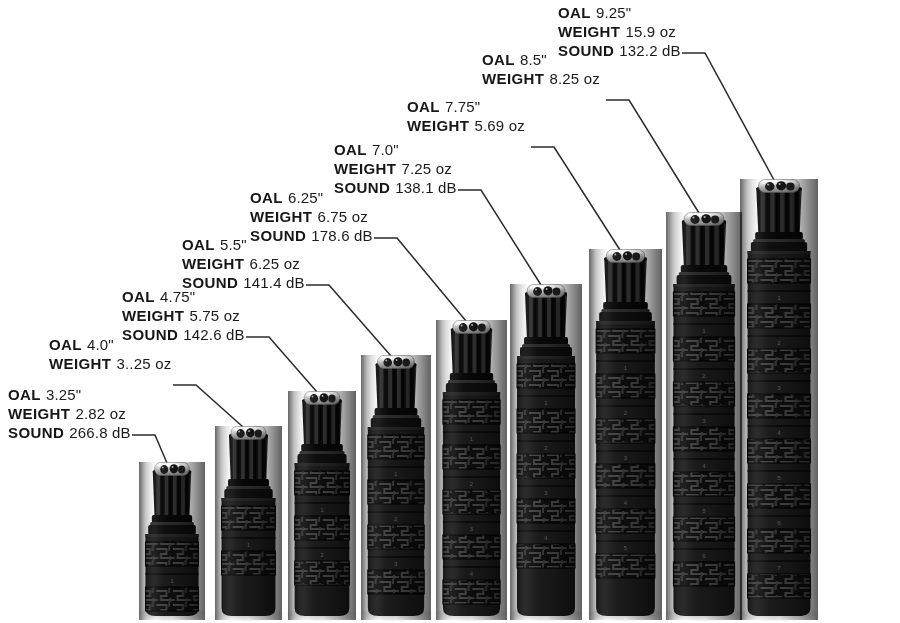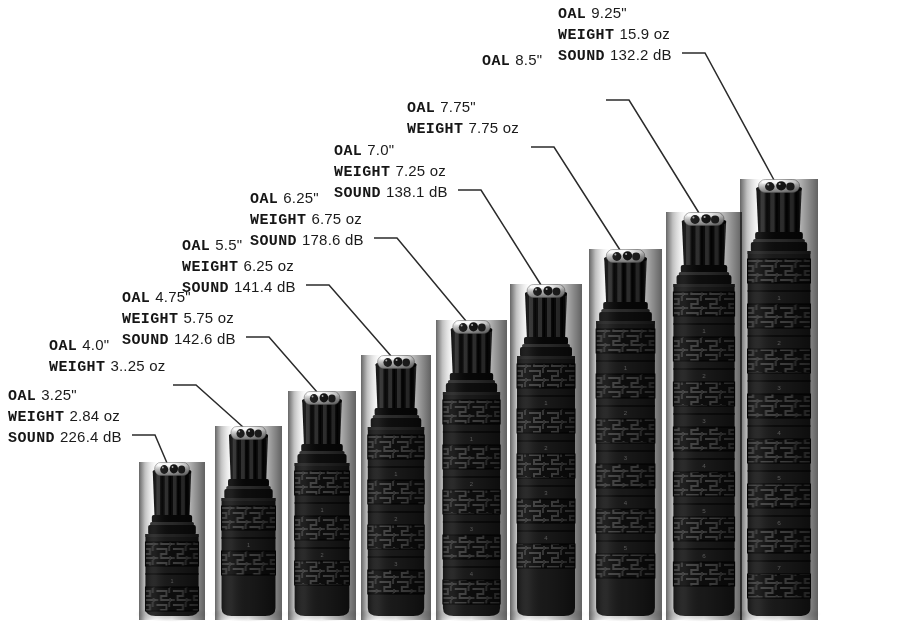--- a/index.html
+++ b/index.html
@@ -6,21 +6,21 @@
   .stage{
     position:relative;width:900px;height:623px;background:#ffffff;overflow:hidden;
     font-family:"Liberation Sans", sans-serif;
   }
   .connector-layer{position:absolute;left:0;top:0;width:900px;height:623px;}
   .connector-layer polyline{fill:none;stroke:#2b2b2b;stroke-width:1.5;}
   .lbl{
     position:absolute;font-size:15px;line-height:19px;color:#1b1b1b;
     white-space:nowrap;letter-spacing:.2px;
   }
-  .lbl b{font-weight:700;margin-right:5px;letter-spacing:.4px;color:#161616;font-family:Liberation Mono, monospace;}
+  .lbl b{font-weight:700;margin-right:5px;letter-spacing:.4px;color:#161616;}
   .supp{position:absolute;}
   .shadow{
     position:absolute;height:16px;
     background:radial-gradient(ellipse at center, rgba(0,0,0,.26) 0%, rgba(0,0,0,.12) 40%, rgba(0,0,0,0) 68%);
   }
 </style>
 </head>
 <body>
 
 <div class="stage">
@@ -602,22 +602,22 @@
             <rect x="7" y="381" width="58" height="2" fill="#0a0a0a" opacity=".9"></rect>
             <text x="36" y="391" font-size="6" fill="#5a5a5a" text-anchor="middle" font-family="Liberation Sans, sans-serif">7</text>
             <rect x="7" y="395" width="58" height="24" fill="url(#mz8)" stroke="#000" stroke-width="1"></rect>
       <rect x="0" y="0" width="72" height="441" fill="url(#cyl8)"></rect>
     </g>
   </svg></div>
     </div>
   <div id="labels">
       <div class="lbl" style="left: 8px; top: 385px;">
         <div><b>OAL</b><span>3.25"</span></div>
-        <div><b>WEIGHT</b><span>2.84 oz</span></div>
-        <div><b>SOUND</b><span>226.4 dB</span></div>
+        <div><b>WEIGHT</b><span>2.82 oz</span></div>
+        <div><b>SOUND</b><span>266.8 dB</span></div>
       </div>
       <div class="lbl" style="left: 49px; top: 335px;">
         <div><b>OAL</b><span>4.0"</span></div>
         <div><b>WEIGHT</b><span>3..25 oz</span></div>
       </div>
       <div class="lbl" style="left: 122px; top: 287px;">
         <div><b>OAL</b><span>4.75"</span></div>
         <div><b>WEIGHT</b><span>5.75 oz</span></div>
         <div><b>SOUND</b><span>142.6 dB</span></div>
       </div>
@@ -631,24 +631,25 @@
         <div><b>WEIGHT</b><span>6.75 oz</span></div>
         <div><b>SOUND</b><span>178.6 dB</span></div>
       </div>
       <div class="lbl" style="left: 334px; top: 140px;">
         <div><b>OAL</b><span>7.0"</span></div>
         <div><b>WEIGHT</b><span>7.25 oz</span></div>
         <div><b>SOUND</b><span>138.1 dB</span></div>
       </div>
       <div class="lbl" style="left: 407px; top: 97px;">
         <div><b>OAL</b><span>7.75"</span></div>
-        <div><b>WEIGHT</b><span>7.75 oz</span></div>
+        <div><b>WEIGHT</b><span>5.69 oz</span></div>
       </div>
       <div class="lbl" style="left: 482px; top: 50px;">
         <div><b>OAL</b><span>8.5"</span></div>
+        <div><b>WEIGHT</b><span>8.25 oz</span></div>
       </div>
       <div class="lbl" style="left: 558px; top: 3px;">
         <div><b>OAL</b><span>9.25"</span></div>
         <div><b>WEIGHT</b><span>15.9 oz</span></div>
         <div><b>SOUND</b><span>132.2 dB</span></div>
       </div>
     </div>
 </div>
 
 </body></html>

